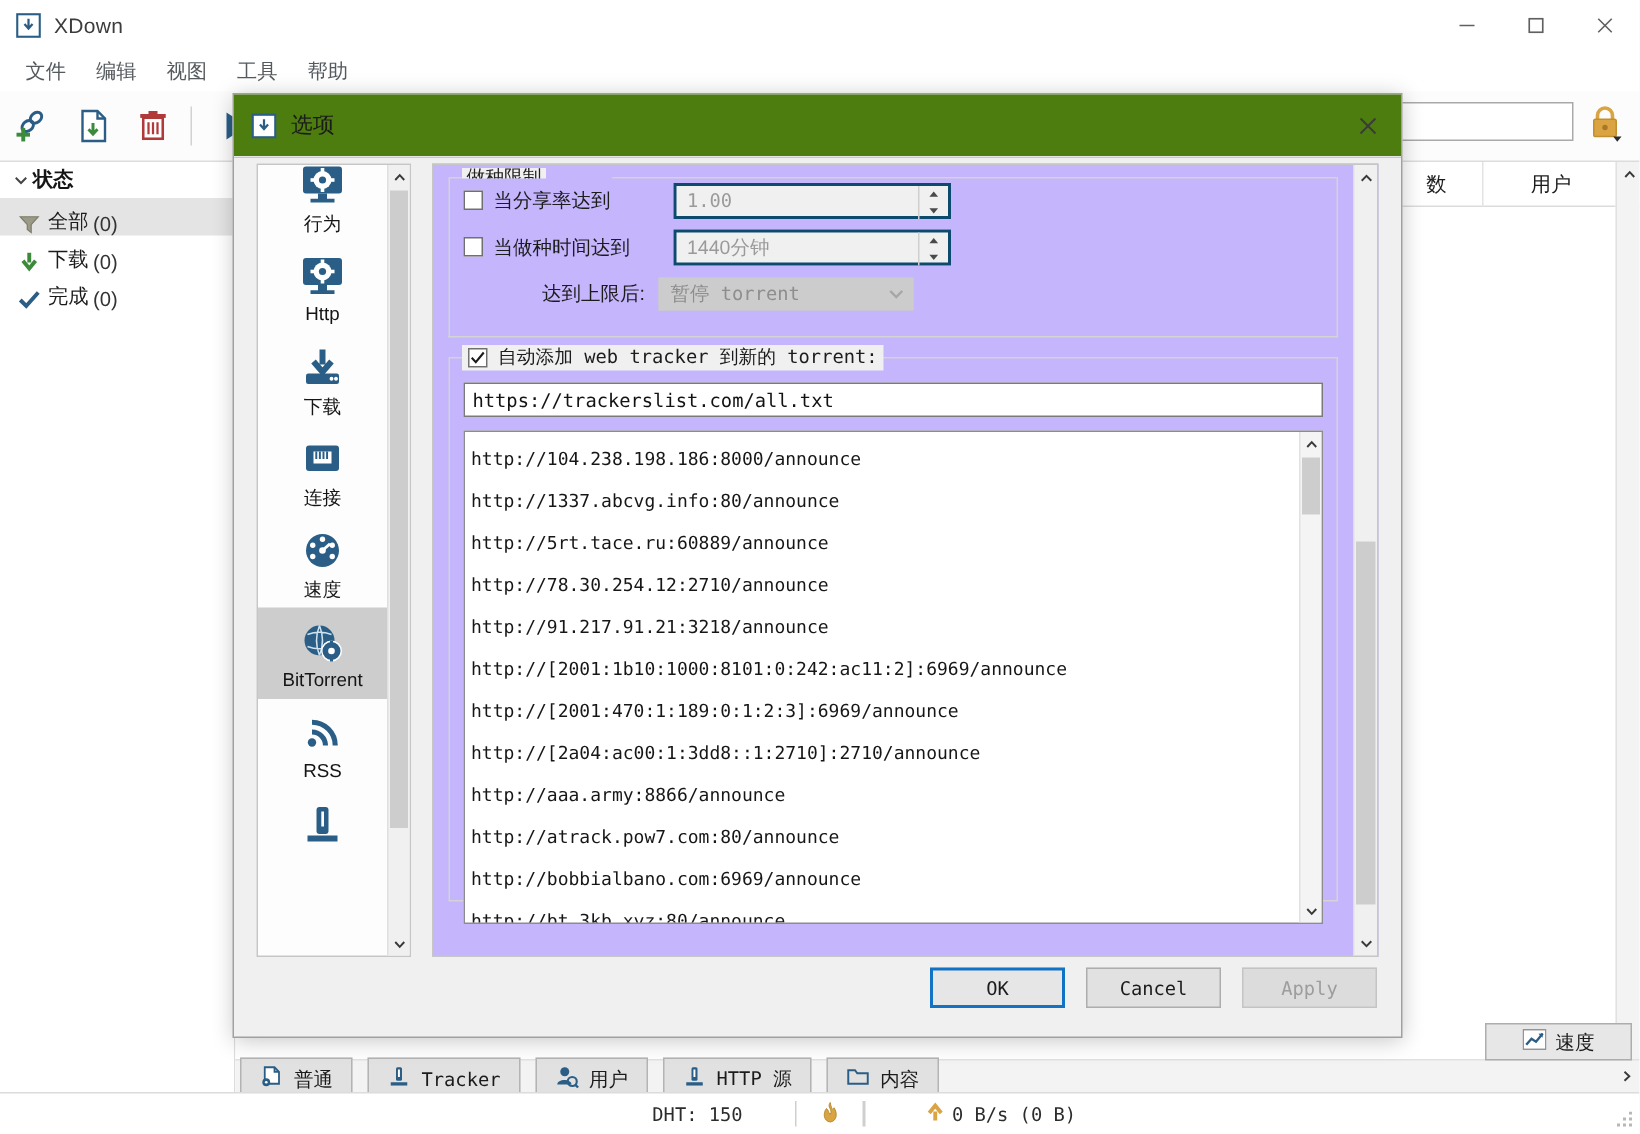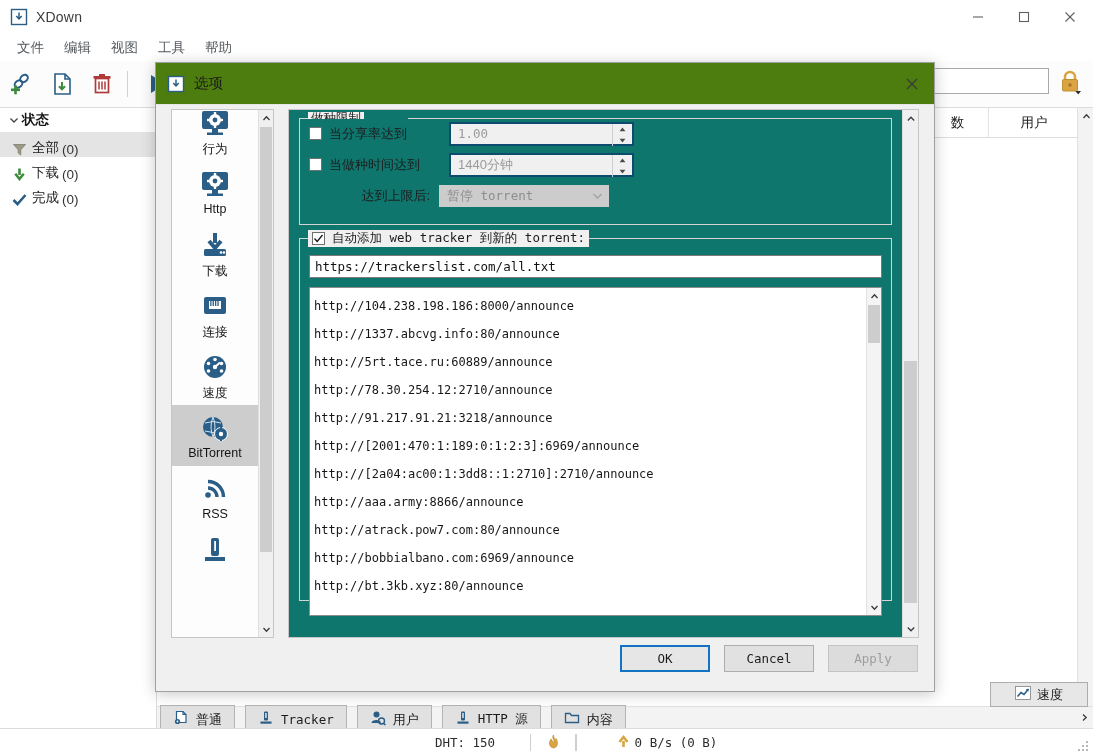--- a/index.html
+++ b/index.html
@@ -165,21 +165,21 @@
   .nav-scroll {
     position: absolute; right: 0; top: 0; width: 15px; bottom: 0; background: #f0f0f0;
     border-left: 1px solid #dfdfdf; box-sizing: border-box;
   }
   .nav-sc-arrow { width: 15px; height: 16px; display: flex; align-items: center; justify-content: center; }
   .nav-sc-thumb { position: absolute; left: 1px; top: 17px; width: 12px; height: 425px; background: #cdcdcd; }
 
   
   .panel {
     position: absolute; left: 132px; top: 4px; right: 15px; height: 529px;
-    border: 1px solid #c6c6c6; background: #0f766e; box-sizing: border-box;
+    border: 1px solid #c6c6c6; background: #c4b5fd; box-sizing: border-box;
   }
   .panel-inner { position: absolute; left: 0; top: 0; right: 16px; bottom: 0; overflow: hidden; padding: 0 10px; box-sizing: border-box; }
   .panel-scroll {
     position: absolute; right: 0; top: 0; width: 16px; bottom: 0; background: #f0f0f0;
     border-left: 1px solid #dfdfdf; box-sizing: border-box;
   }
   .ps-arrow { width: 16px; height: 17px; display: flex; align-items: center; justify-content: center; }
   .ps-thumb { position: absolute; left: 1px; top: 251px; width: 13px; height: 242px; background: #cdcdcd; }
 
   
@@ -742,20 +742,21 @@
               <span class="cb-lbl mono" style="margin-left:0">自动添加 web tracker 到新的 torrent:</span>
             </div>
 
             <div class="tracker-box" style="margin-top:9px">
               <div class="tb-list">
                 <div class="tb-row">http://104.238.198.186:8000/announce</div>
                 <div class="tb-row">http://1337.abcvg.info:80/announce</div>
                 <div class="tb-row">http://5rt.tace.ru:60889/announce</div>
                 <div class="tb-row">http://78.30.254.12:2710/announce</div>
                 <div class="tb-row">http://91.217.91.21:3218/announce</div>
+                <div class="tb-row">http://[2001:1b10:1000:8101:0:242:ac11:2]:6969/announce</div>
                 <div class="tb-row">http://[2001:470:1:189:0:1:2:3]:6969/announce</div>
                 <div class="tb-row">http://[2a04:ac00:1:3dd8::1:2710]:2710/announce</div>
                 <div class="tb-row">http://aaa.army:8866/announce</div>
                 <div class="tb-row">http://atrack.pow7.com:80/announce</div>
                 <div class="tb-row">http://bobbialbano.com:6969/announce</div>
                 <div class="tb-row">http://bt.3kb.xyz:80/announce</div>
               </div>
               <div class="tb-scroll">
                 <div class="tbs-arrow">
                   <svg width="9" height="9" viewBox="0 0 9 9">

